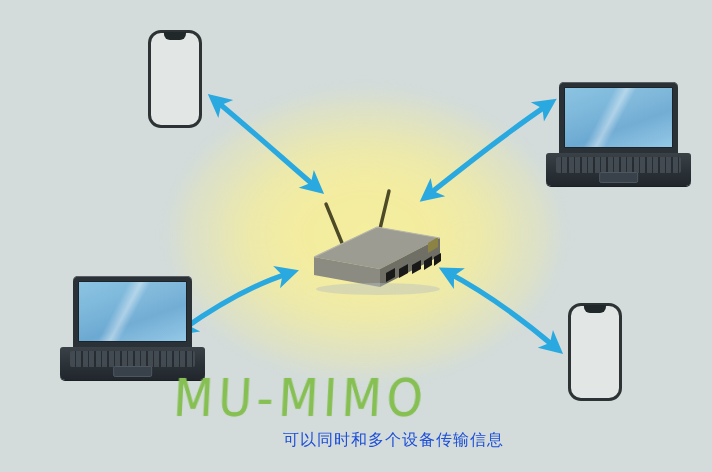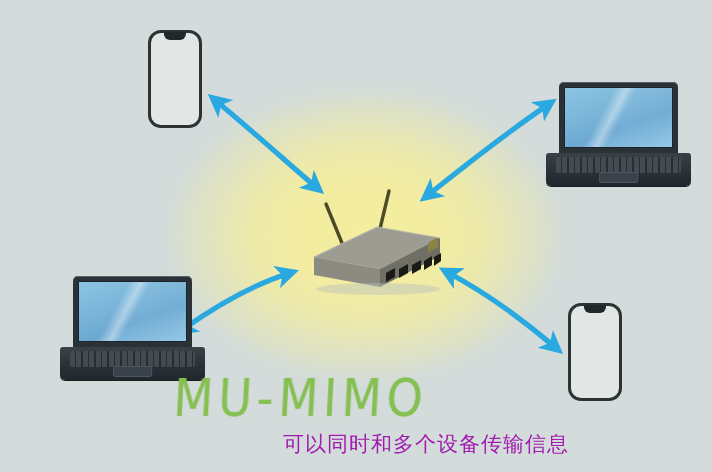--- a/index.html
+++ b/index.html
@@ -148,22 +148,22 @@
     transform: skewX(-3deg) scaleY(1.12);
     transform-origin: left top;
     filter: blur(0.25px);
     text-shadow: 0 0 1px rgba(134,191,82,0.5);
     user-select: none;
   }
   #subtitle {
     position: absolute;
     left: 283px;
     top: 430px;
-    color: #a21caf;
-    font-size: 21px;
+    color: #1d4ed8;
+    font-size: 16px;
     letter-spacing: 1px;
     font-family: "DejaVu Sans", sans-serif;
     filter: blur(0.3px);
     user-select: none;
   }
 </style>
 </head>
 <body>
 
 <div id="scene">

